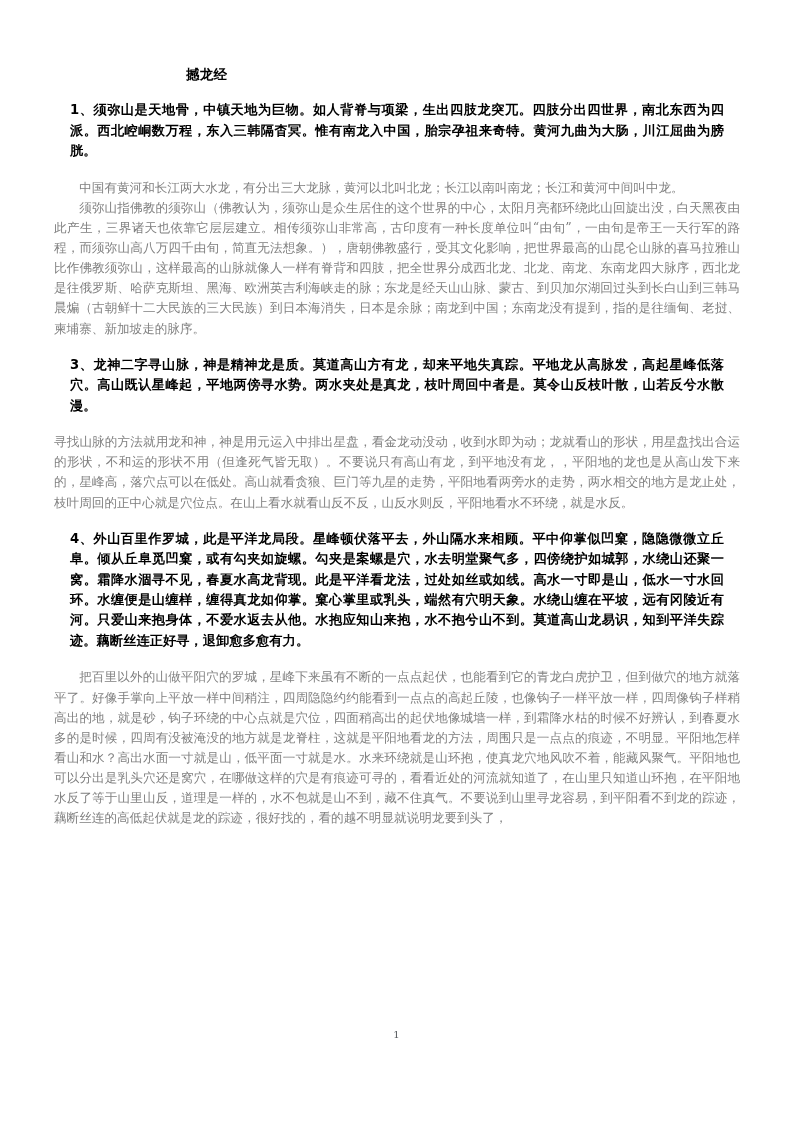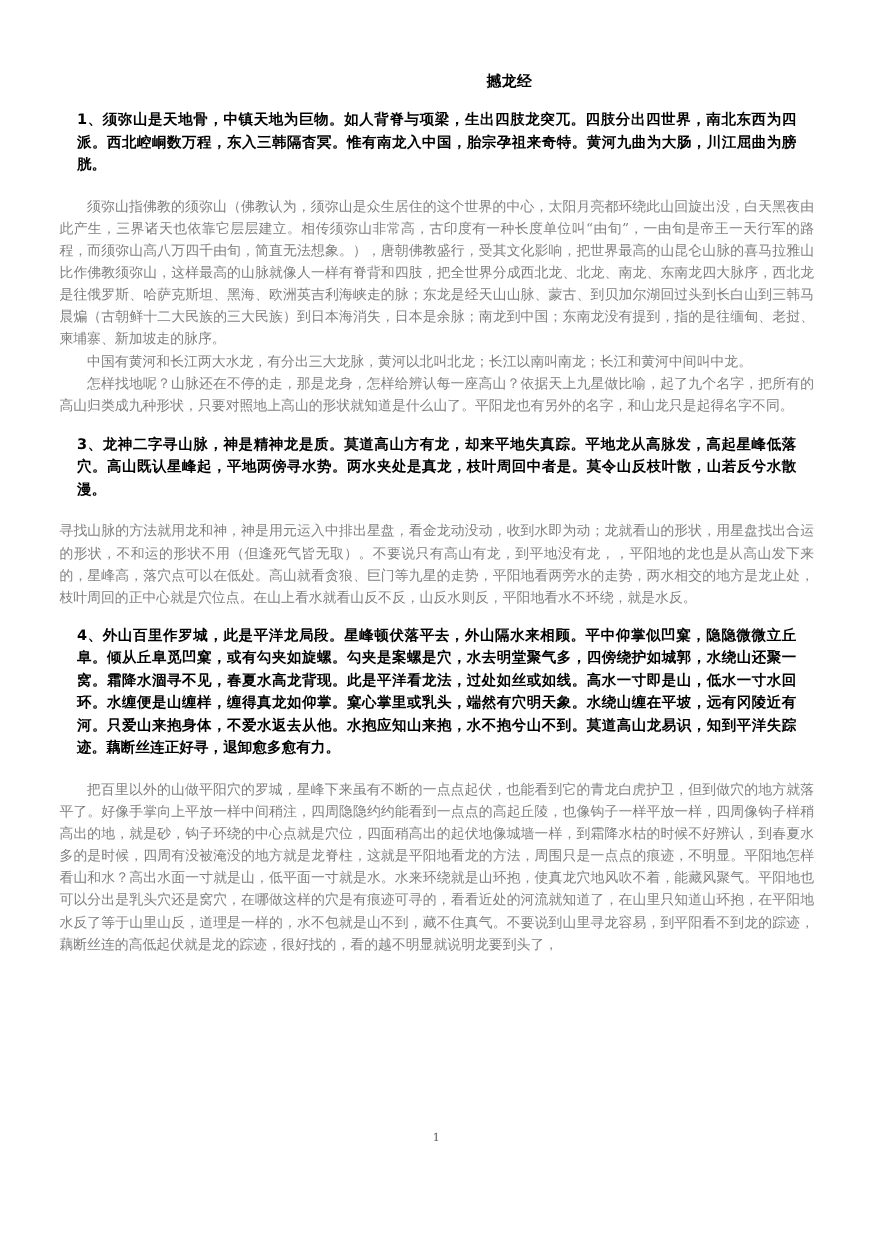--- a/index.html
+++ b/index.html
@@ -25,21 +25,21 @@
     position: absolute;
     left: 54px;
     top: 64px;
     width: 686px;
   }
   .doc-title {
     font-family: "DejaVu Sans", "Liberation Sans", sans-serif;
     font-weight: bold;
     font-size: 13.5px;
     color: #000000;
-    text-align: center;
+    text-align: left;
     padding-left: 132px;
     line-height: 1.5;
     margin: 0 0 1px 0;
     letter-spacing: 0.3px;
   }
   p {
     margin: 0;
     padding: 0;
   }
   .verse {
@@ -81,24 +81,23 @@
 </head>
 <body>
 
 <div class="page">
 
   <div class="content">
 
     <p class="doc-title">撼龙经</p>
 
     <p class="verse">1、须弥山是天地骨，中镇天地为巨物。如人背脊与项梁，生出四肢龙突兀。四肢分出四世界，南北东西为四派。西北崆峒数万程，东入三韩隔杳冥。惟有南龙入中国，胎宗孕祖来奇特。黄河九曲为大肠，川江屈曲为膀胱。</p>
+    <p class="commentary">中国有黄河和长江两大水龙，有分出三大龙脉，黄河以北叫北龙；长江以南叫南龙；长江和黄河中间叫中龙。</p>
     <p class="commentary">须弥山指佛教的须弥山（佛教认为，须弥山是众生居住的这个世界的中心，太阳月亮都环绕此山回旋出没，白天黑夜由此产生，三界诸天也依靠它层层建立。相传须弥山非常高，古印度有一种长度单位叫“由旬”，一由旬是帝王一天行军的路程，而须弥山高八万四千由旬，简直无法想象。），唐朝佛教盛行，受其文化影响，把世界最高的山昆仑山脉的喜马拉雅山比作佛教须弥山，这样最高的山脉就像人一样有脊背和四肢，把全世界分成西北龙、北龙、南龙、东南龙四大脉序，西北龙是往俄罗斯、哈萨克斯坦、黑海、欧洲英吉利海峡走的脉；东龙是经天山山脉、蒙古、到贝加尔湖回过头到长白山到三韩马晨煸（古朝鲜十二大民族的三大民族）到日本海消失，日本是余脉；南龙到中国；东南龙没有提到，指的是往缅甸、老挝、柬埔寨、新加坡走的脉序。</p>
-    <p class="commentary">中国有黄河和长江两大水龙，有分出三大龙脉，黄河以北叫北龙；长江以南叫南龙；长江和黄河中间叫中龙。</p>
 
-    <p class="commentary">怎样找地呢？山脉还在不停的走，那是龙身，怎样给辨认每一座高山？依据天上九星做比喻，起了九个名字，把所有的高山归类成九种形状，只要对照地上高山的形状就知道是什么山了。平阳龙也有另外的名字，和山龙只是起得名字不同。</p>
 
     <p class="verse">3、龙神二字寻山脉，神是精神龙是质。莫道高山方有龙，却来平地失真踪。平地龙从高脉发，高起星峰低落穴。高山既认星峰起，平地两傍寻水势。两水夹处是真龙，枝叶周回中者是。莫令山反枝叶散，山若反兮水散漫。</p>
     <p class="commentary no-indent">寻找山脉的方法就用龙和神，神是用元运入中排出星盘，看金龙动没动，收到水即为动；龙就看山的形状，用星盘找出合运的形状，不和运的形状不用（但逢死气皆无取）。不要说只有高山有龙，到平地没有龙，，平阳地的龙也是从高山发下来的，星峰高，落穴点可以在低处。高山就看贪狼、巨门等九星的走势，平阳地看两旁水的走势，两水相交的地方是龙止处，枝叶周回的正中心就是穴位点。在山上看水就看山反不反，山反水则反，平阳地看水不环绕，就是水反。</p>
 
     <p class="verse">4、外山百里作罗城，此是平洋龙局段。星峰顿伏落平去，外山隔水来相顾。平中仰掌似凹窠，隐隐微微立丘阜。倾从丘阜觅凹窠，或有勾夹如旋螺。勾夹是案螺是穴，水去明堂聚气多，四傍绕护如城郭，水绕山还聚一窝。霜降水涸寻不见，春夏水高龙背现。此是平洋看龙法，过处如丝或如线。高水一寸即是山，低水一寸水回环。水缠便是山缠样，缠得真龙如仰掌。窠心掌里或乳头，端然有穴明天象。水绕山缠在平坡，远有冈陵近有河。只爱山来抱身体，不爱水返去从他。水抱应知山来抱，水不抱兮山不到。莫道高山龙易识，知到平洋失踪迹。藕断丝连正好寻，退卸愈多愈有力。</p>
     <p class="commentary">把百里以外的山做平阳穴的罗城，星峰下来虽有不断的一点点起伏，也能看到它的青龙白虎护卫，但到做穴的地方就落平了。好像手掌向上平放一样中间稍注，四周隐隐约约能看到一点点的高起丘陵，也像钩子一样平放一样，四周像钩子样稍高出的地，就是砂，钩子环绕的中心点就是穴位，四面稍高出的起伏地像城墙一样，到霜降水枯的时候不好辨认，到春夏水多的是时候，四周有没被淹没的地方就是龙脊柱，这就是平阳地看龙的方法，周围只是一点点的痕迹，不明显。平阳地怎样看山和水？高出水面一寸就是山，低平面一寸就是水。水来环绕就是山环抱，使真龙穴地风吹不着，能藏风聚气。平阳地也可以分出是乳头穴还是窝穴，在哪做这样的穴是有痕迹可寻的，看看近处的河流就知道了，在山里只知道山环抱，在平阳地水反了等于山里山反，道理是一样的，水不包就是山不到，藏不住真气。不要说到山里寻龙容易，到平阳看不到龙的踪迹，藕断丝连的高低起伏就是龙的踪迹，很好找的，看的越不明显就说明龙要到头了，</p>
 
   </div>
 
   <div class="page-number">1</div>

